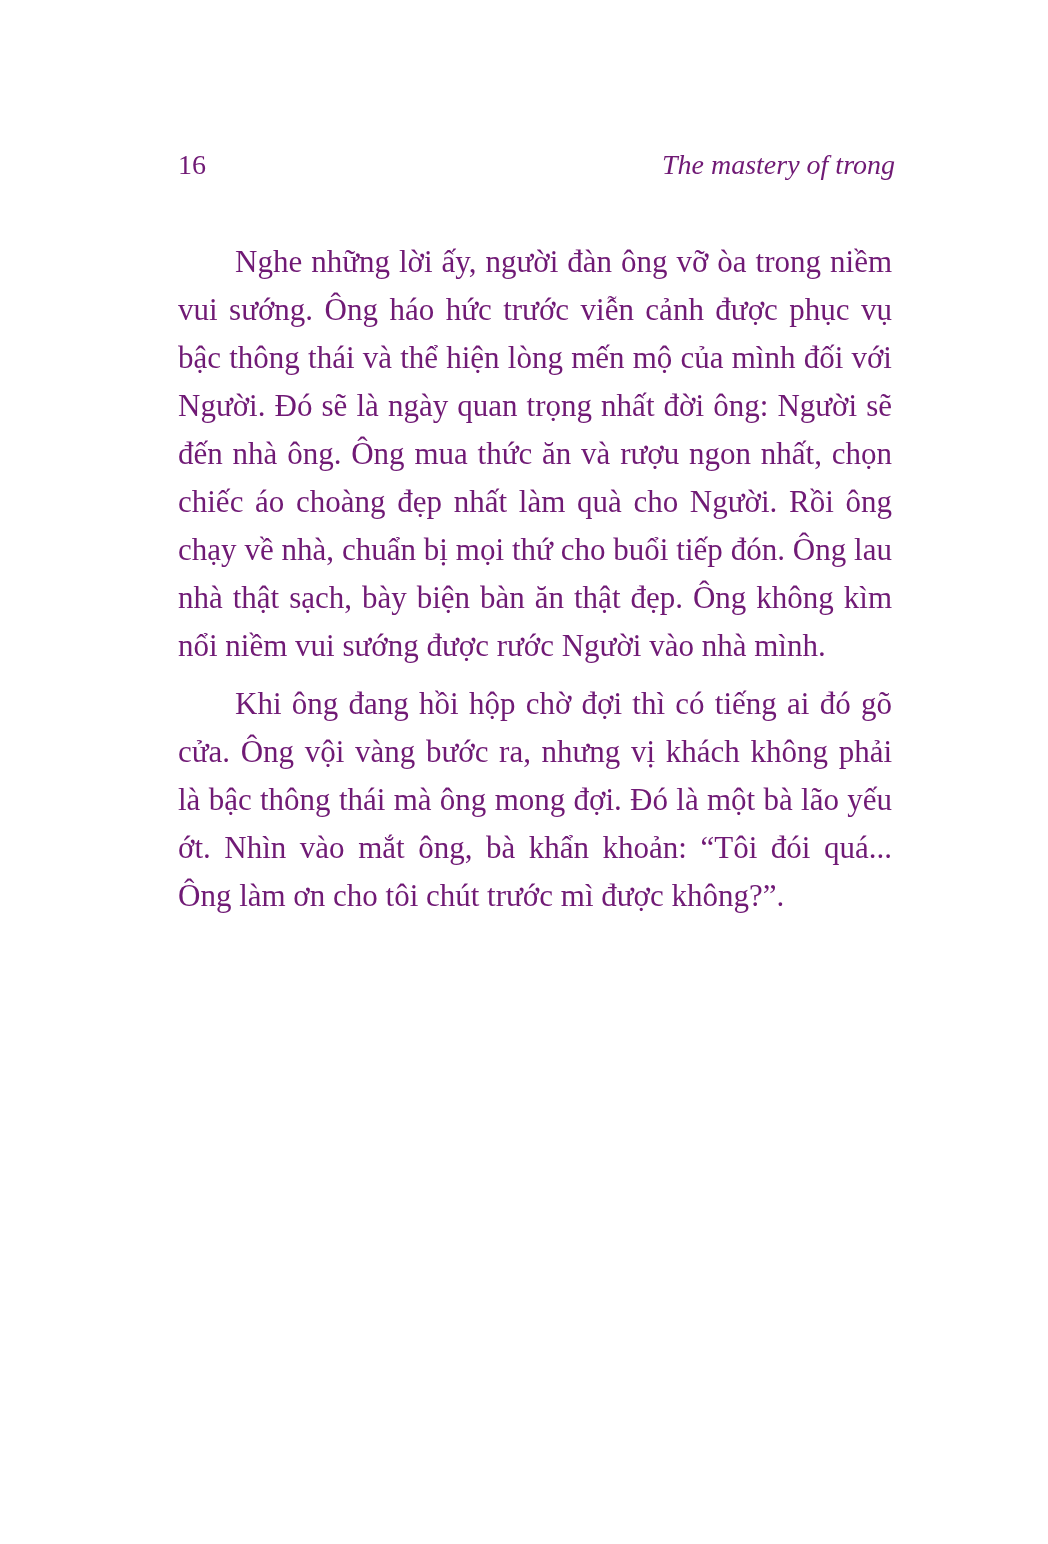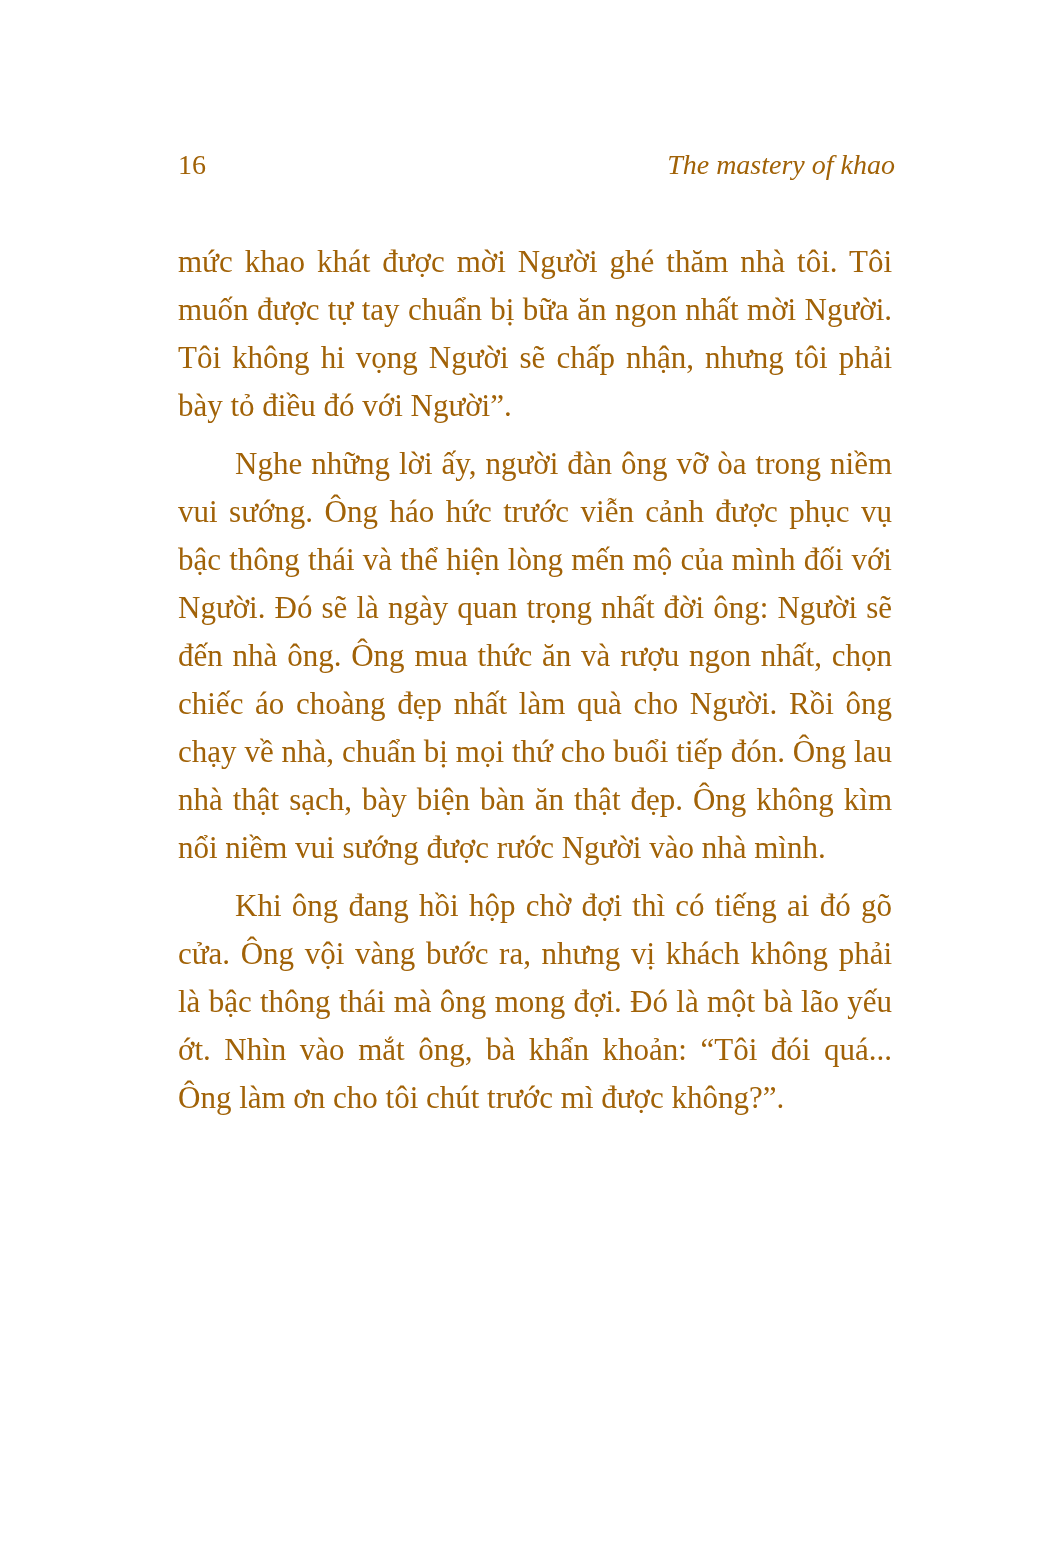--- a/index.html
+++ b/index.html
@@ -6,21 +6,21 @@
     margin: 0;
     padding: 0;
     background: #ffffff;
   }
   .page {
     position: relative;
     width: 1048px;
     height: 1544px;
     background: #ffffff;
     font-family: "Liberation Serif", "DejaVu Serif", serif;
-    color: #a16207;
+    color: #701a75;
     overflow: hidden;
   }
   .header {
     position: absolute;
     left: 178px;
     right: 153px;
     top: 148px;
     display: flex;
     justify-content: space-between;
     align-items: baseline;
@@ -46,20 +46,19 @@
   .para.indent {
     text-indent: 57px;
   }
 </style>
 </head>
 <body>
 
 <div class="page">
   <div class="header">
     <span class="pagenum">16</span>
-    <span class="running-title">The mastery of khao</span>
+    <span class="running-title">The mastery of trong</span>
   </div>
   <div class="body-text" id="body-text">
-      <p class="para">mức khao khát được mời Người ghé thăm nhà tôi. Tôi muốn được tự tay chuẩn bị bữa ăn ngon nhất mời Người. Tôi không hi vọng Người sẽ chấp nhận, nhưng tôi phải bày tỏ điều đó với Người”.</p>
       <p class="para indent">Nghe những lời ấy, người đàn ông vỡ òa trong niềm vui sướng. Ông háo hức trước viễn cảnh được phục vụ bậc thông thái và thể hiện lòng mến mộ của mình đối với Người. Đó sẽ là ngày quan trọng nhất đời ông: Người sẽ đến nhà ông. Ông mua thức ăn và rượu ngon nhất, chọn chiếc áo choàng đẹp nhất làm quà cho Người. Rồi ông chạy về nhà, chuẩn bị mọi thứ cho buổi tiếp đón. Ông lau nhà thật sạch, bày biện bàn ăn thật đẹp. Ông không kìm nổi niềm vui sướng được rước Người vào nhà mình.</p>
       <p class="para indent">Khi ông đang hồi hộp chờ đợi thì có tiếng ai đó gõ cửa. Ông vội vàng bước ra, nhưng vị khách không phải là bậc thông thái mà ông mong đợi. Đó là một bà lão yếu ớt. Nhìn vào mắt ông, bà khẩn khoản: “Tôi đói quá... Ông làm ơn cho tôi chút trước mì được không?”.</p>
     </div>
 </div>
 
 </body></html>

